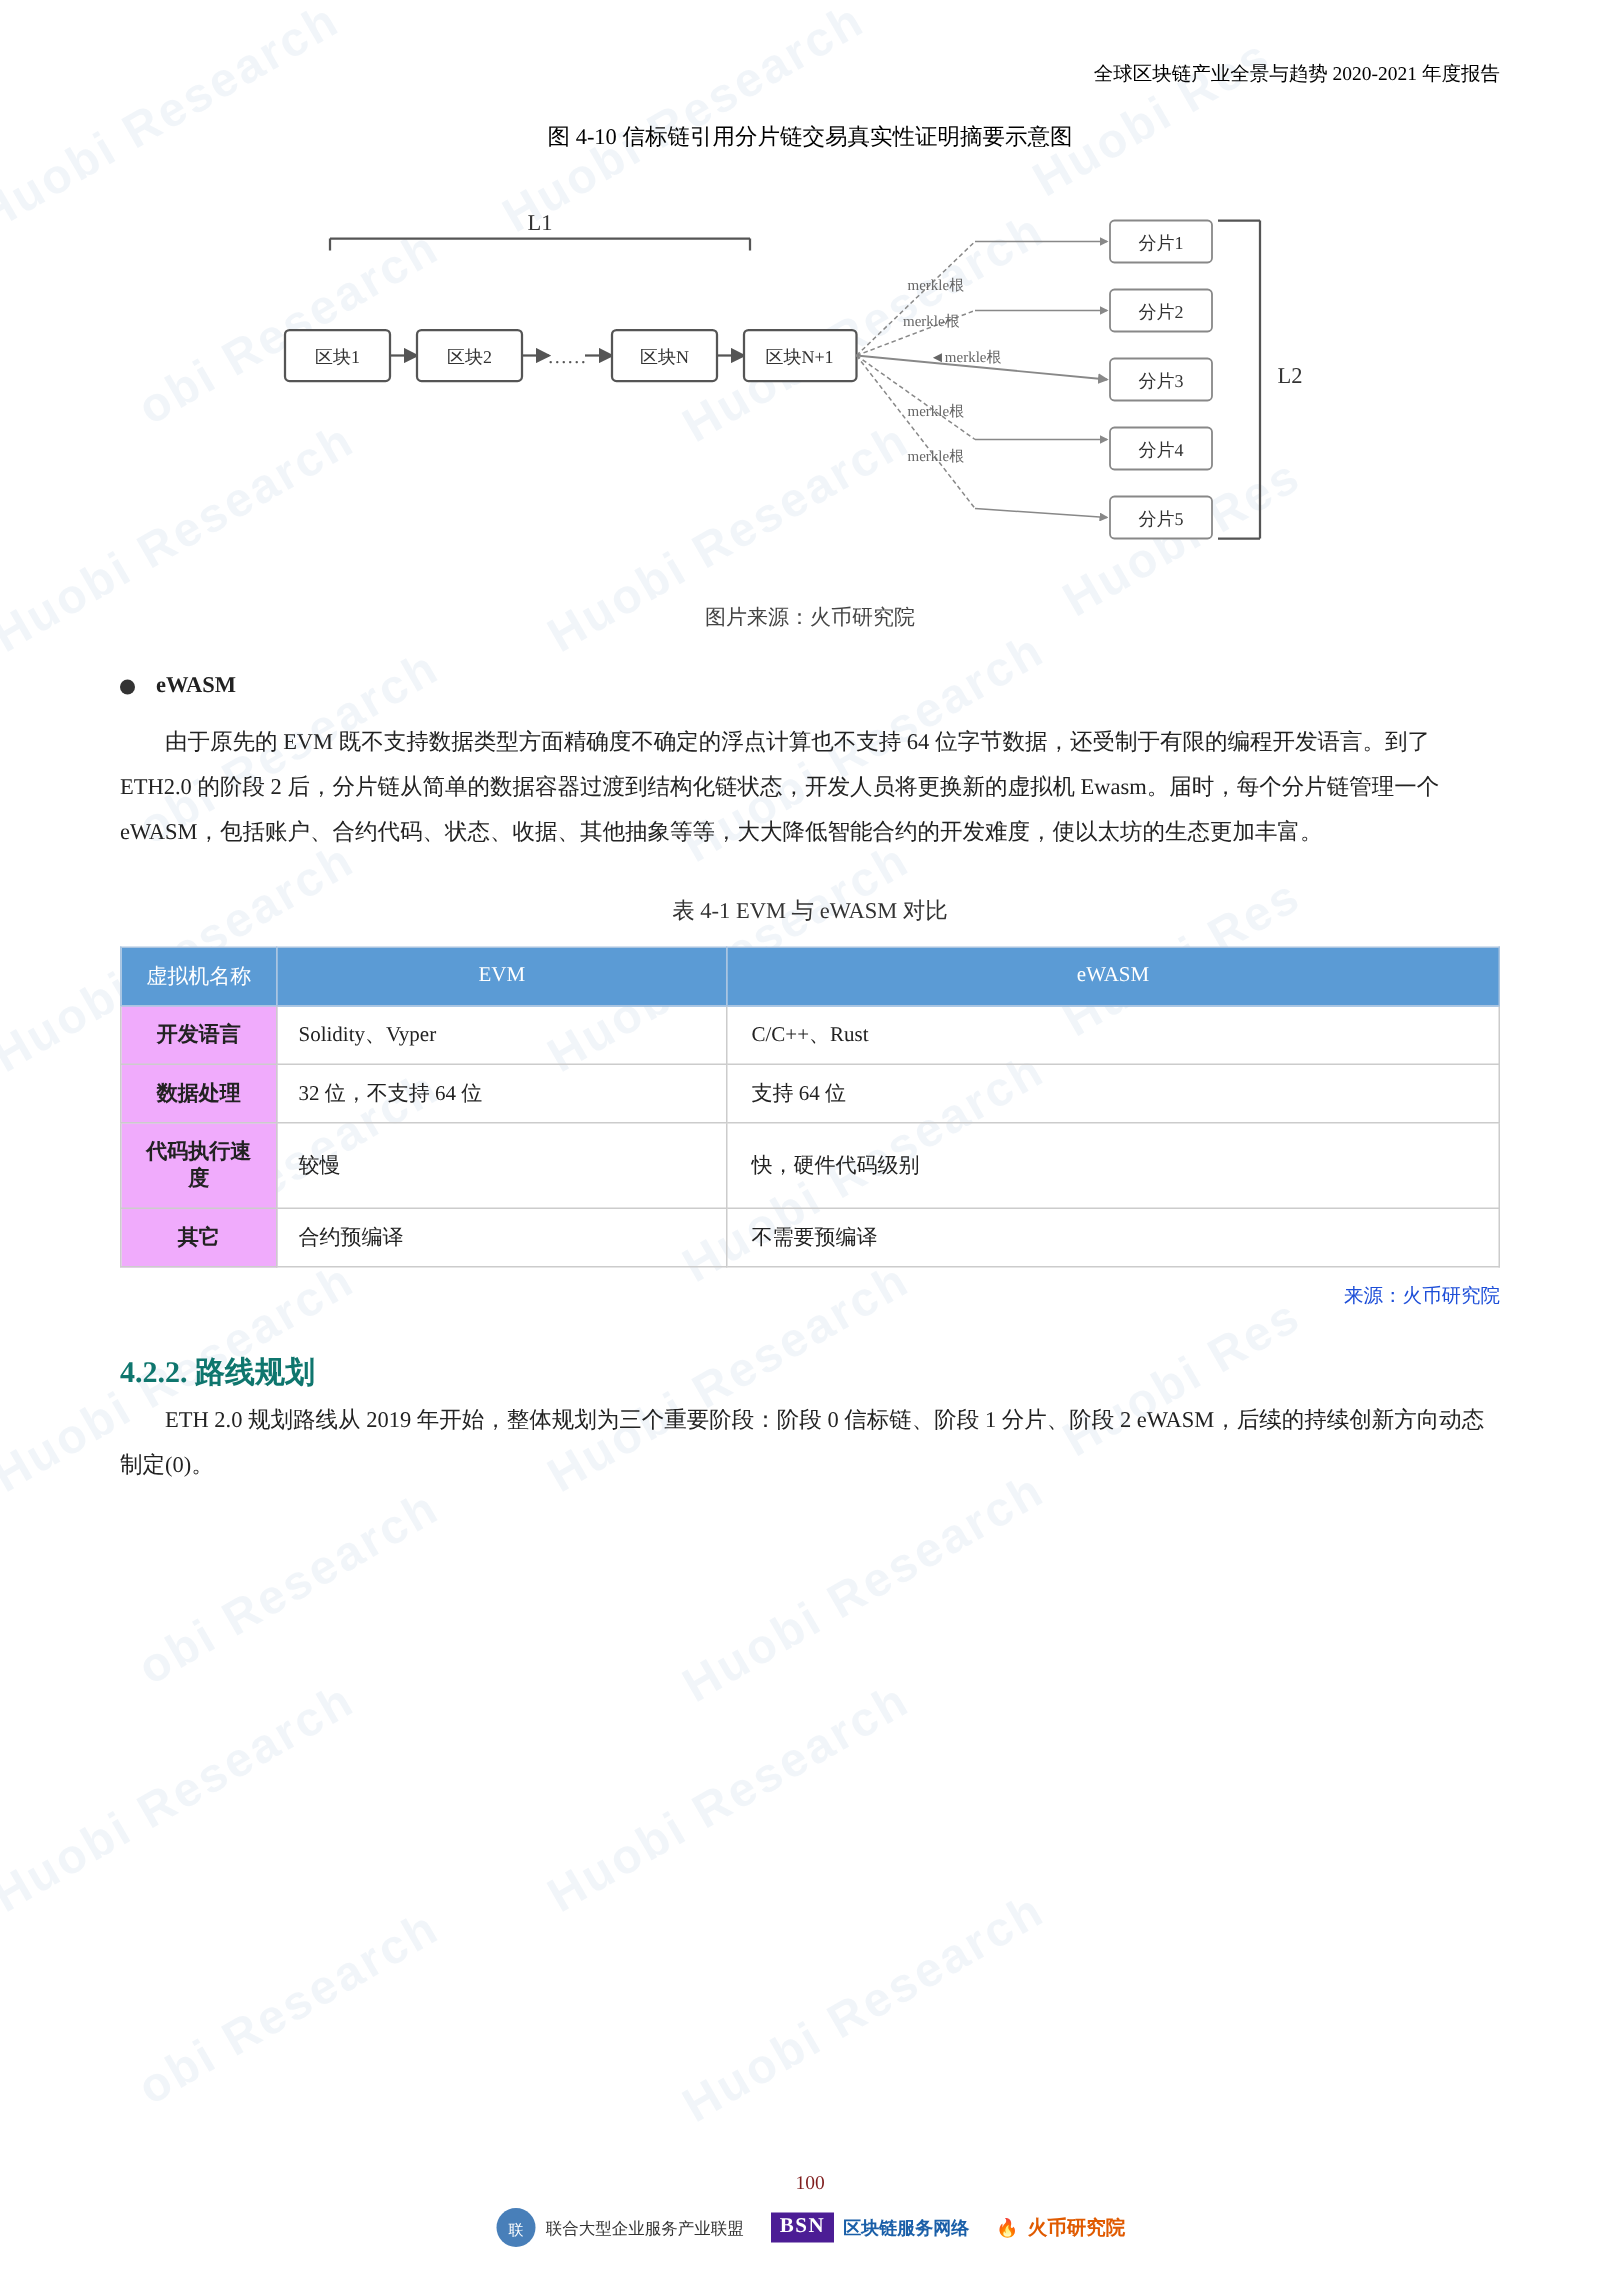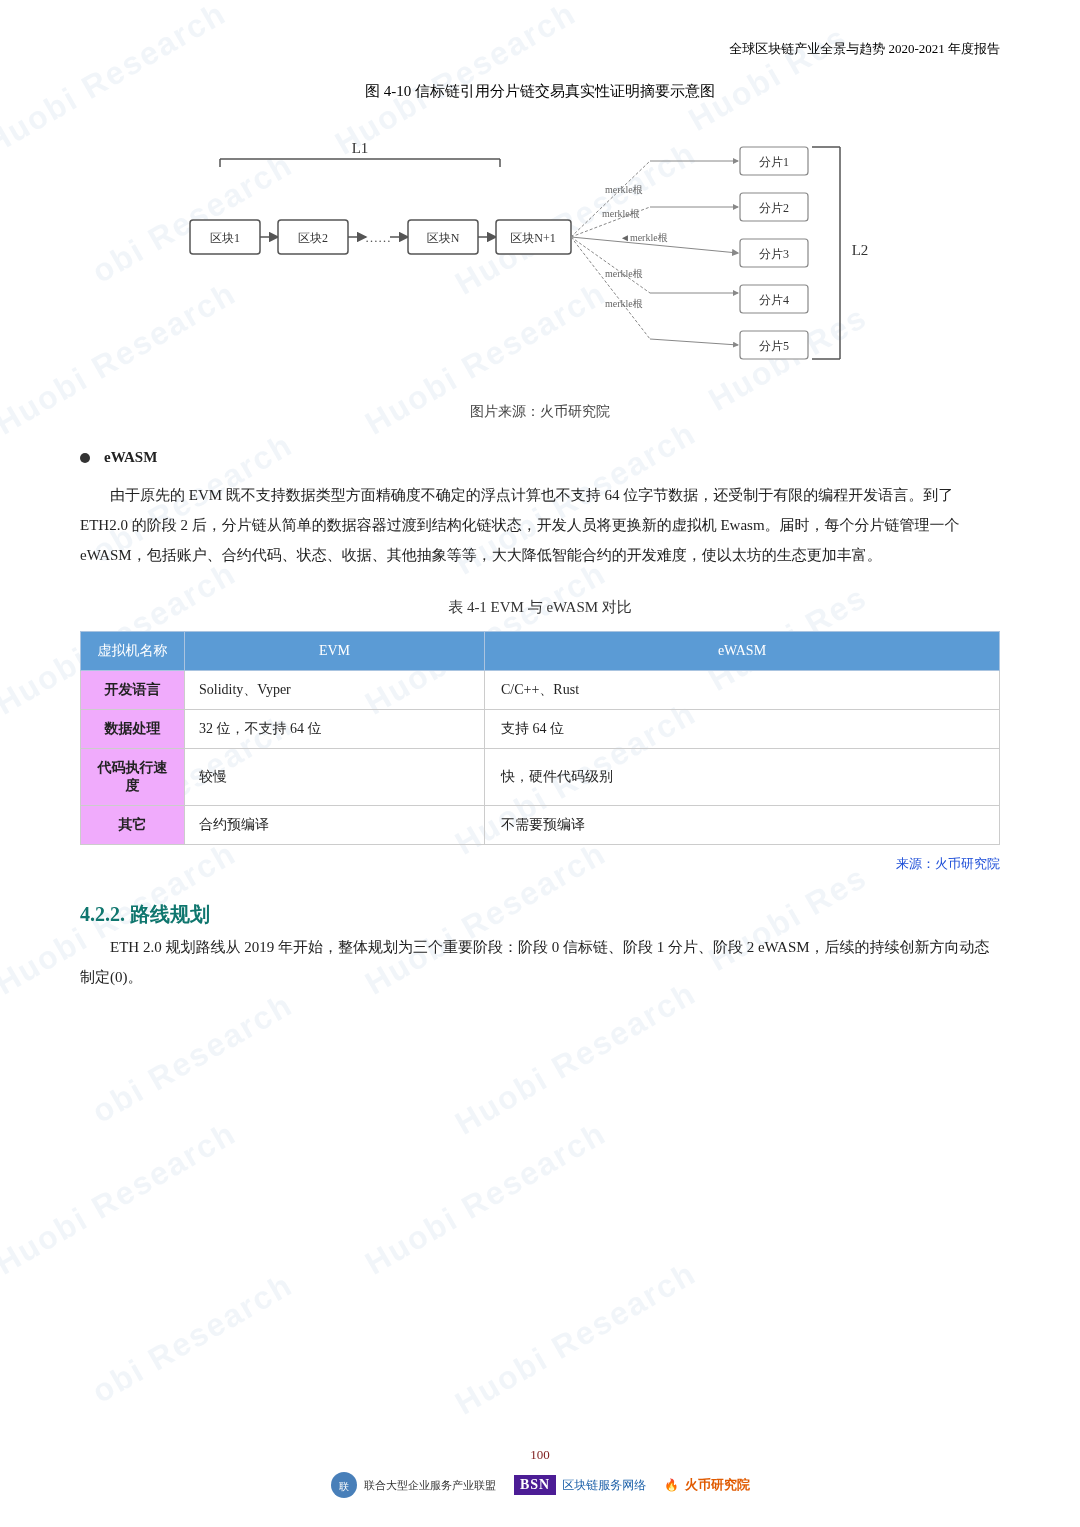--- a/index.html
+++ b/index.html
@@ -394,21 +394,21 @@
 
       <div class="footer-logo-item">
         <svg width="28" height="28" viewBox="0 0 28 28">
           <circle cx="14" cy="14" r="13" fill="#1a5fa8" opacity="0.8"></circle>
           <text x="14" y="19" font-size="10" fill="#fff" text-anchor="middle" font-family="Arial">联</text>
         </svg>
         <span style="font-size:11px;color:#333;">联合大型企业服务产业联盟</span>
       </div>
       <div class="footer-logo-item">
         <span class="logo-bsn">BSN</span>
-        <span style="font-size:12px;color:#1a5fa8;font-weight:normal;text-align:right;">区块链服务网络</span>
+        <span style="font-size:12px;color:#1a5fa8;font-weight:bold;text-align:right;">区块链服务网络</span>
       </div>
       <div class="footer-logo-item">
         <span class="logo-flame">🔥</span>
         <span class="logo-huobi">火币研究院</span>
       </div>
     </div>
   </div>
 </div>
 
 </body></html>

